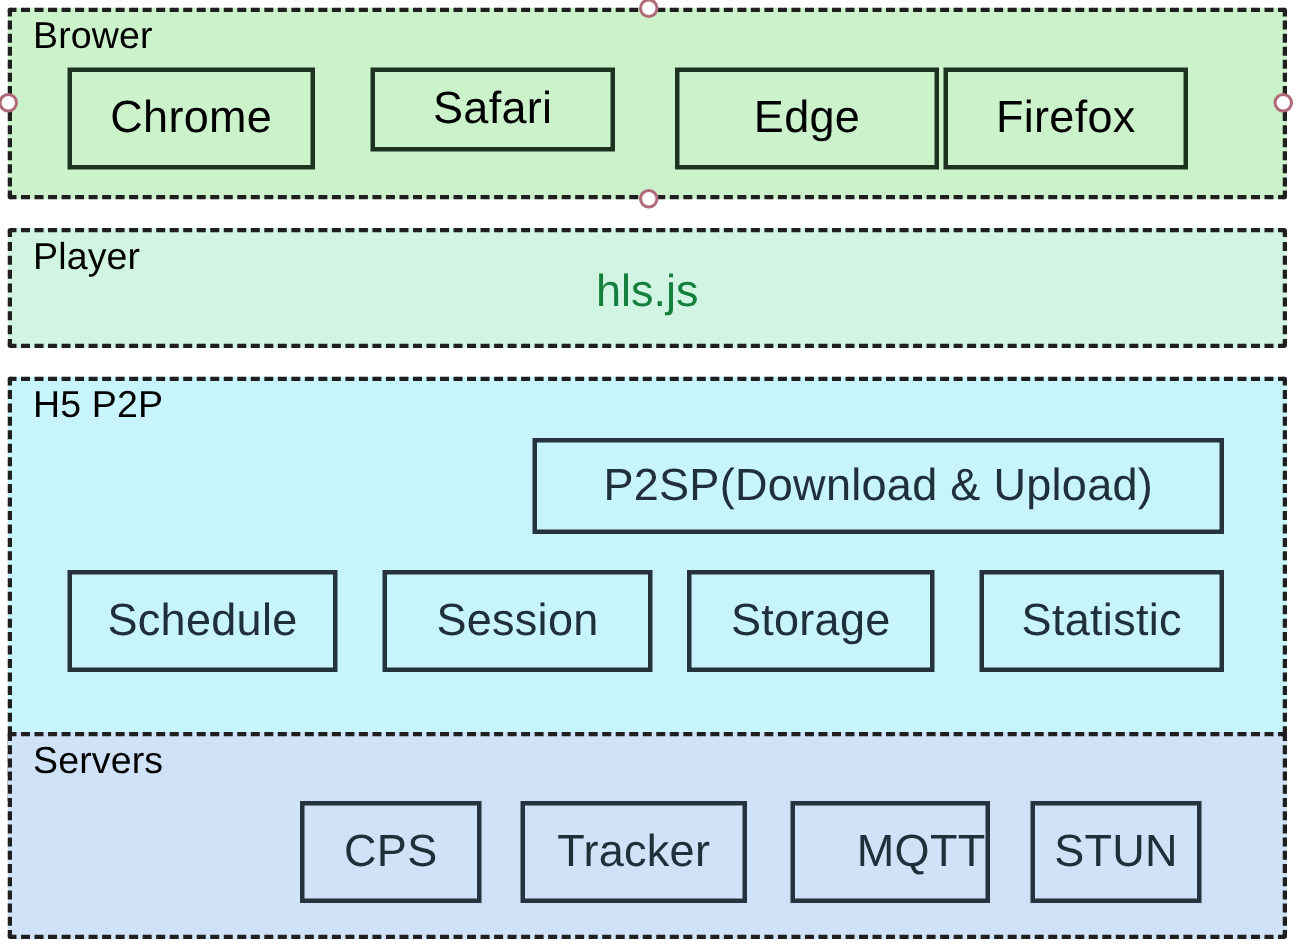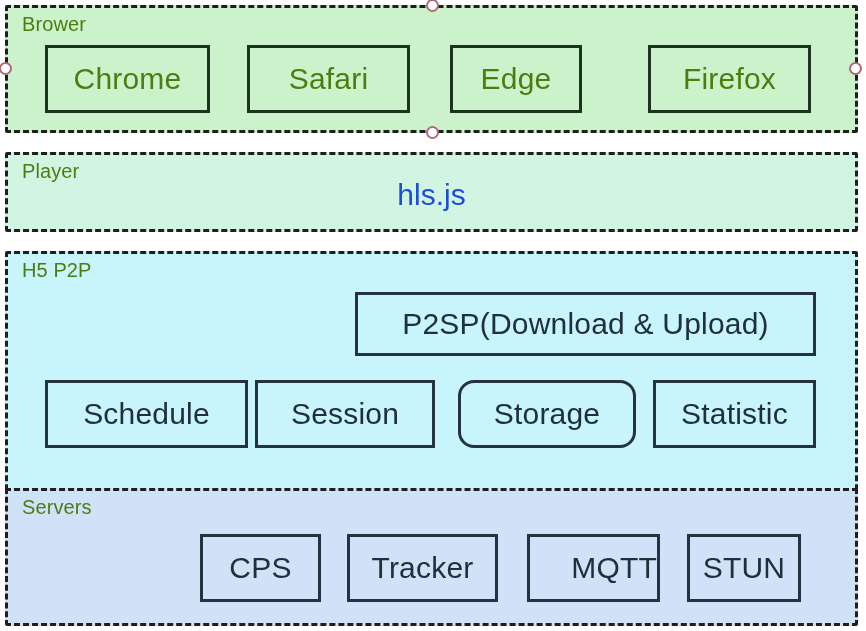--- a/index.html
+++ b/index.html
@@ -26,23 +26,23 @@
   .layer {
     position: absolute;
     box-sizing: border-box;
     border: 3px dashed #1f1f1f;
     border-radius: 2px;
   }
   .layer-label {
     position: absolute;
     left: 14px;
     top: 4px;
-    font-size: 20px;
+    font-size: 25px;
     line-height: 24px;
-    color: #4d7c0f;
+    color: #000000;
     letter-spacing: 0.1px;
     white-space: nowrap;
   }
 
   .layer-brower  { background: #ccf2cc; }
   .layer-player  { background: #d2f5e3; }
   .layer-h5p2p   { background: #c8f4fb; }
   .layer-servers { background: #cfe2f7; }
 
   
@@ -56,31 +56,31 @@
     background: transparent;
   }
   .node-label {
     font-size: 30px;
     line-height: 34px;
     color: #20303a;
     white-space: nowrap;
     letter-spacing: 0.2px;
   }
   .node.green  { border-color: #1d3320; }
-  .node.green .node-label { color: #4d7c0f; }
+  .node.green .node-label { color: #000000; }
 
   
   .plain-text {
     position: absolute;
     display: flex;
     align-items: center;
     justify-content: center;
     font-size: 30px;
     line-height: 34px;
-    color: #1d4ed8;
+    color: #15803d;
     white-space: nowrap;
   }
 
   
   .handle {
     position: absolute;
     width: 13px;
     height: 13px;
     box-sizing: border-box;
     border: 2px solid #b06a7a;
@@ -94,27 +94,27 @@
 
 <div id="diagram">
 
   <div class="layer layer-brower" style="left:5px; top:5px; width:853px; height:128px;">
     <div class="layer-label">Brower</div>
   </div>
 
   <div class="node green" style="left:45px; top:45px; width:165px; height:68px;">
     <span class="node-label">Chrome</span>
   </div>
-  <div class="node green" style="left:247px; top:45px; width:163px; height:68px;">
+  <div class="node green" style="left:247px; top:45px; width:163px; height:56px;">
     <span class="node-label">Safari</span>
   </div>
-  <div class="node green" style="left:450px; top:45px; width:132px; height:68px;">
+  <div class="node green" style="left:450px; top:45px; width:176px; height:68px;">
     <span class="node-label">Edge</span>
   </div>
-  <div class="node green" style="left:648px; top:45px; width:163px; height:68px;">
+  <div class="node green" style="left:629px; top:45px; width:163px; height:68px;">
     <span class="node-label">Firefox</span>
   </div>
 
   <div class="handle" style="left:426px; top:-1px;"></div>
   <div class="handle" style="left:-1px; top:62px;"></div>
   <div class="handle" style="left:849px; top:62px;"></div>
   <div class="handle" style="left:426px; top:126px;"></div>
 
   <div class="layer layer-player" style="left:5px; top:152px; width:853px; height:80px;text-decoration:underline;">
     <div class="layer-label">Player</div>
@@ -125,27 +125,27 @@
   </div>
 
   <div class="layer layer-h5p2p" style="left:5px; top:251px; width:853px; height:284px;">
     <div class="layer-label">H5 P2P</div>
   </div>
 
   <div class="node" style="left:355px; top:292px; width:461px; height:64px;">
     <span class="node-label">P2SP(Download &amp; Upload)</span>
   </div>
 
-  <div class="node" style="left:45px; top:380px; width:203px; height:68px;">
+  <div class="node" style="left:45px; top:380px; width:180px; height:68px;">
     <span class="node-label">Schedule</span>
   </div>
   <div class="node" style="left:255px; top:380px; width:180px; height:68px;">
     <span class="node-label">Session</span>
   </div>
-  <div class="node" style="left:458px; top:380px; width:178px; height:68px;border-radius:16px;">
+  <div class="node" style="left:458px; top:380px; width:165px; height:68px;">
     <span class="node-label">Storage</span>
   </div>
   <div class="node" style="left:653px; top:380px; width:163px; height:68px;">
     <span class="node-label">Statistic</span>
   </div>
 
   <div class="layer layer-servers" style="left:5px; top:488px; width:853px; height:138px;">
     <div class="layer-label">Servers</div>
   </div>
 

